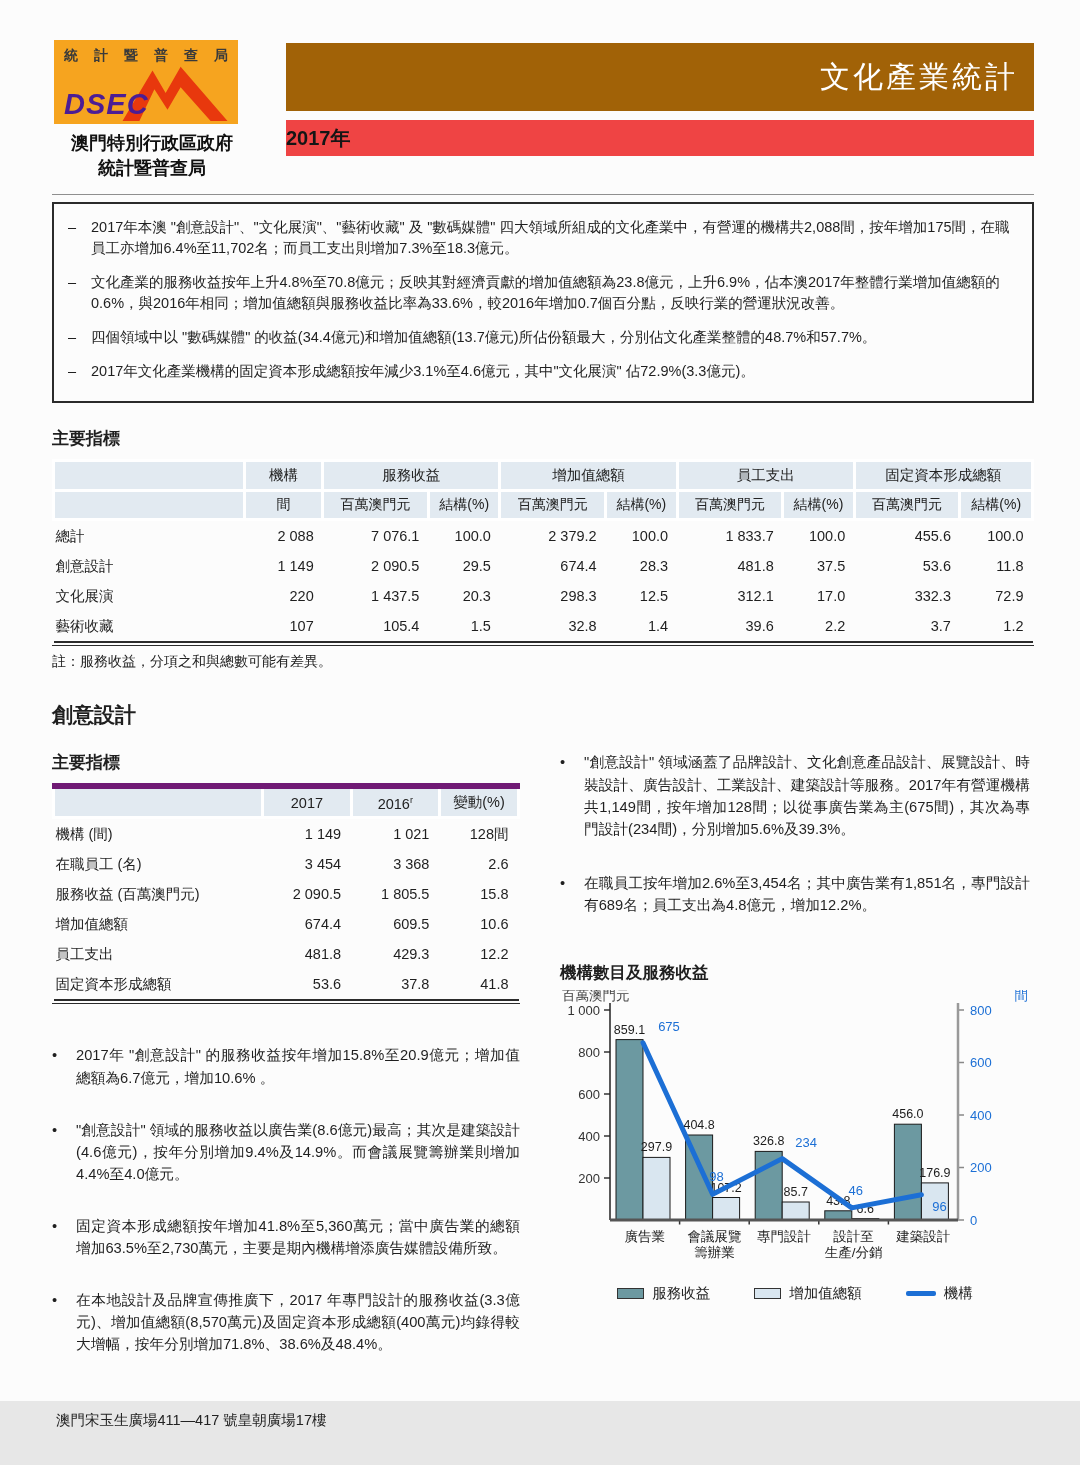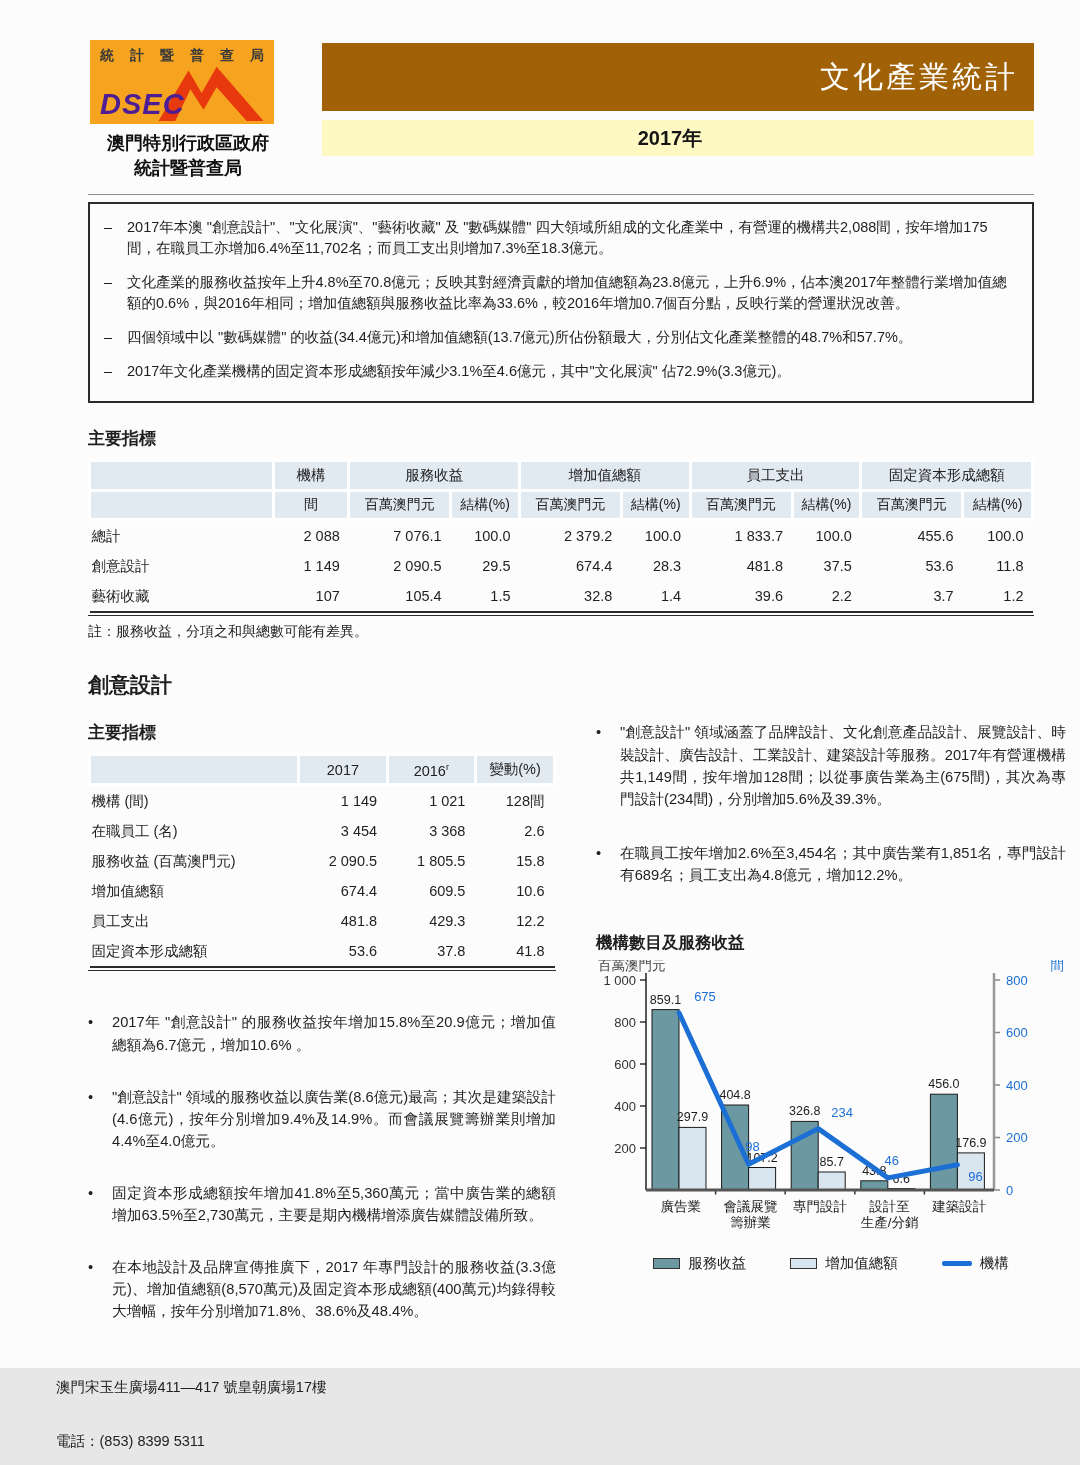--- a/index.html
+++ b/index.html
@@ -1,33 +1,33 @@
 <!DOCTYPE html>
 <html><head>
 <meta charset="utf-8">
 <style>
   * { margin:0; padding:0; box-sizing:border-box; }
   html,body { width:1080px; }
   body {
     height:1465px; overflow:hidden; background:#fcfcfc; color:#1f1f1f;
     font-family:"Liberation Sans","DejaVu Sans",sans-serif; position:relative;
   }
-  .pad { padding-left:88px; padding-right:46px; }
+  .pad { padding-left:52px; padding-right:46px; }
 
   
   .header { display:flex; gap:34px; padding-top:40px; }
   .logo-col { width:200px; flex:0 0 auto; }
   .logo-box { width:184px; height:84px; background:#F6A41F; position:relative; padding:7px 10px 0 10px; margin-left:2px; }
   .logo-top { font-size:14px; font-weight:bold; color:#3a3a3a; text-align:justify; text-align-last:justify; width:100%; }
   .logo-dsec { position:absolute; left:10px; bottom:3px; font-size:29px; font-weight:bold; font-style:italic; color:#4c1d95; letter-spacing:1px; }
   .logo-zig { position:absolute; right:6px; bottom:3px; }
   .gov-lines { margin-top:7px; font-weight:bold; font-size:18px; line-height:1.4; text-align:center; width:200px; color:#111; }
   .head-right { flex:1; padding-top:3px; }
   .banner { height:68px; background:#a16207; display:flex; align-items:center; justify-content:flex-end; padding-right:16px; color:#fff; font-size:30px; letter-spacing:3px; }
-  .yearband { height:36px; background:#fef9c3; margin-top:9px; display:flex; align-items:center; justify-content:center; padding-right:16px; font-size:20px; font-weight:bold; color:#151515; }
+  .yearband { height:36px; background:#ef4444; margin-top:9px; display:flex; align-items:center; justify-content:flex-start; padding-right:16px; font-size:20px; font-weight:bold; color:#151515; }
 
   .rule { border-top:1.5px solid #8f8f8f; margin-top:13px; }
 
   
   .sumbox { border:2px solid #2b2b2b; margin-top:7px; padding:13px 18px 6px 14px; }
   .dash-item { display:flex; gap:13px; font-size:14.5px; line-height:1.45; margin-bottom:13px; }
   .dash-item .mk { width:10px; flex:0 0 auto; }
 
   
   .h-ind { font-size:17px; font-weight:bold; margin-top:24px; margin-bottom:9px; }
@@ -175,20 +175,32 @@
           <td>2 090.5</td>
           <td>29.5</td>
           <td>674.4</td>
           <td>28.3</td>
           <td>481.8</td>
           <td>37.5</td>
           <td>53.6</td>
           <td>11.8</td>
         </tr>
         <tr>
+          <td class="lbl">文化展演</td>
+          <td>220</td>
+          <td>1 437.5</td>
+          <td>20.3</td>
+          <td>298.3</td>
+          <td>12.5</td>
+          <td>312.1</td>
+          <td>17.0</td>
+          <td>332.3</td>
+          <td>72.9</td>
+        </tr>
+        <tr>
           <td class="lbl">藝術收藏</td>
           <td>107</td>
           <td>105.4</td>
           <td>1.5</td>
           <td>32.8</td>
           <td>1.4</td>
           <td>39.6</td>
           <td>2.2</td>
           <td>3.7</td>
           <td>1.2</td>
@@ -197,21 +209,21 @@
     </table>
   </div>
   <div class="note">註：服務收益，分項之和與總數可能有差異。</div>
 
   <div class="h-sec">創意設計</div>
 
   <div class="cols">
     <div class="col-l">
       <div class="h-ind" style="margin-top:0;">主要指標</div>
       <div class="tblwrap">
-        <table class="small-tbl" style="border-top:1px solid #701a75;">
+        <table class="small-tbl" style="border-top:6px solid #701a75;">
           <colgroup>
               <col style="width:45%">
               <col style="width:19%">
               <col style="width:19%">
               <col style="width:17%">
             </colgroup>
           <thead>
             <tr>
               <th></th>
               <th>2017</th>

